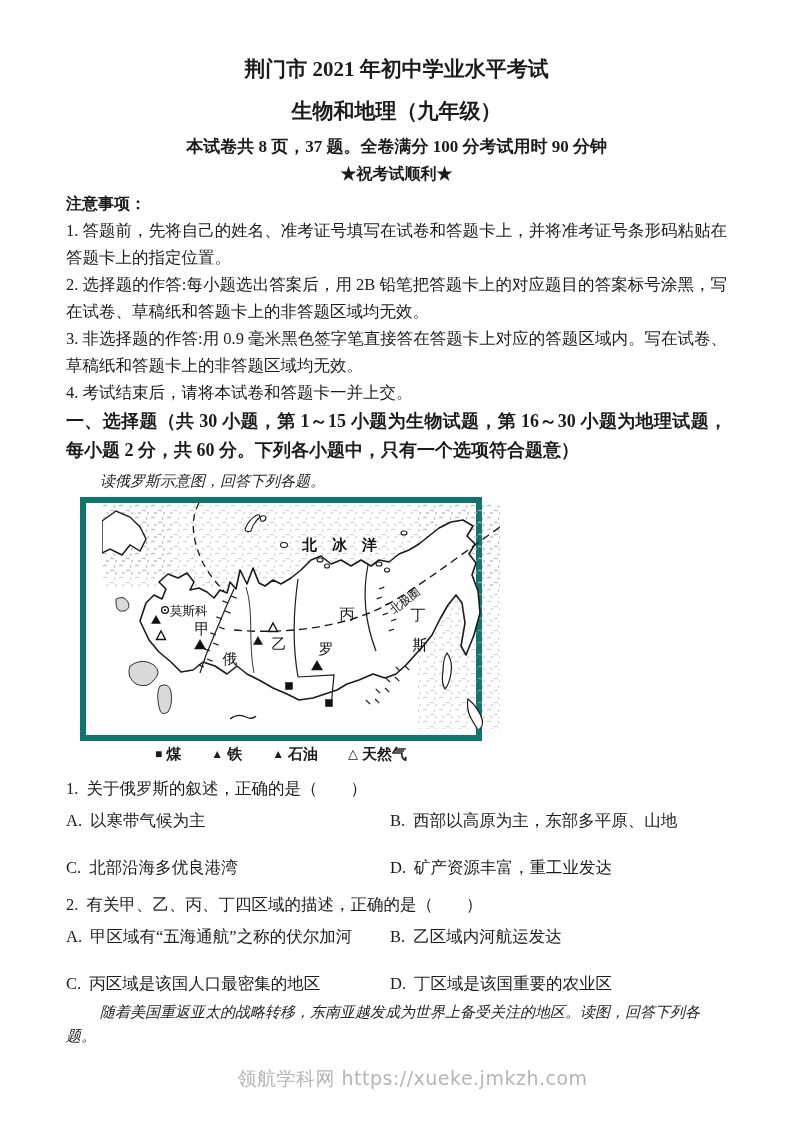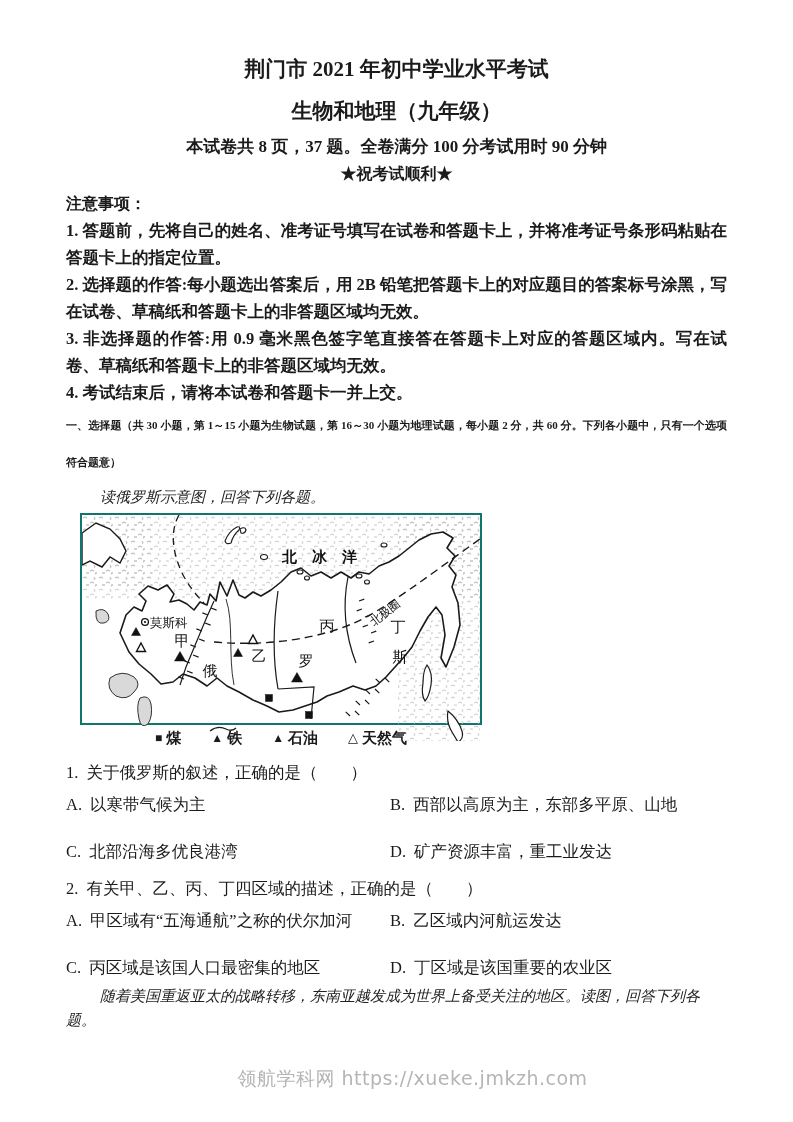--- a/index.html
+++ b/index.html
@@ -8,25 +8,25 @@
     font-family:"Liberation Serif","DejaVu Serif",serif; color:#1b1b1b;
     overflow:hidden;
   }
   .content{padding:0 66px;}
   .title{margin-top:54px; text-align:center; font-size:21px; font-weight:700; line-height:30px;}
   .subtitle{margin-top:12px; text-align:center; font-size:21px; font-weight:700; line-height:30px;}
   .info-line{margin-top:8px; text-align:center; font-size:17px; font-weight:700; line-height:26px;}
   .wish-line{margin-top:2px; text-align:center; font-size:16px; font-weight:700; line-height:24px;}
   .notices{margin-top:4px;}
   .notices-heading{font-size:16px; font-weight:700; line-height:27px;}
-  .notice-item{font-size:16.5px; font-weight:700; line-height:27px; text-align:justify;}
-  .section-heading{font-size:11px; font-weight:700; line-height:37px; text-align:justify; margin-top:1px;}
+  .notice-item{font-size:16.5px; font-weight:400; line-height:27px; text-align:justify;}
+  .section-heading{font-size:18px; font-weight:700; line-height:29px; text-align:justify; margin-top:1px;}
   .passage{font-size:15px; font-style:italic; line-height:24px; text-indent:34px; margin-top:4px; color:#222;}
   .map-figure{margin:4px 0 0 14px; width:402px;}
-  .map-frame{width:402px; height:212px; border:2px solid #0f766e; box-sizing:border-box; background:#fff;}
+  .map-frame{width:402px; height:244px; border:6px solid #0f766e; box-sizing:border-box; background:#fff;padding-left:16px;}
   svg{display:block;}
   .map-legend{
     width:402px; display:flex; justify-content:center; gap:30px;
     font-size:15px; font-weight:700; margin-top:3px; line-height:20px;
   }
   .legend-item{display:flex; align-items:center; gap:4px;}
   .legend-sym{font-size:12px; line-height:20px;}
   .legend-sym.open{font-size:13px;}
   .question{margin-top:12px;}
   .q-stem{font-size:16.5px; line-height:26px;}

